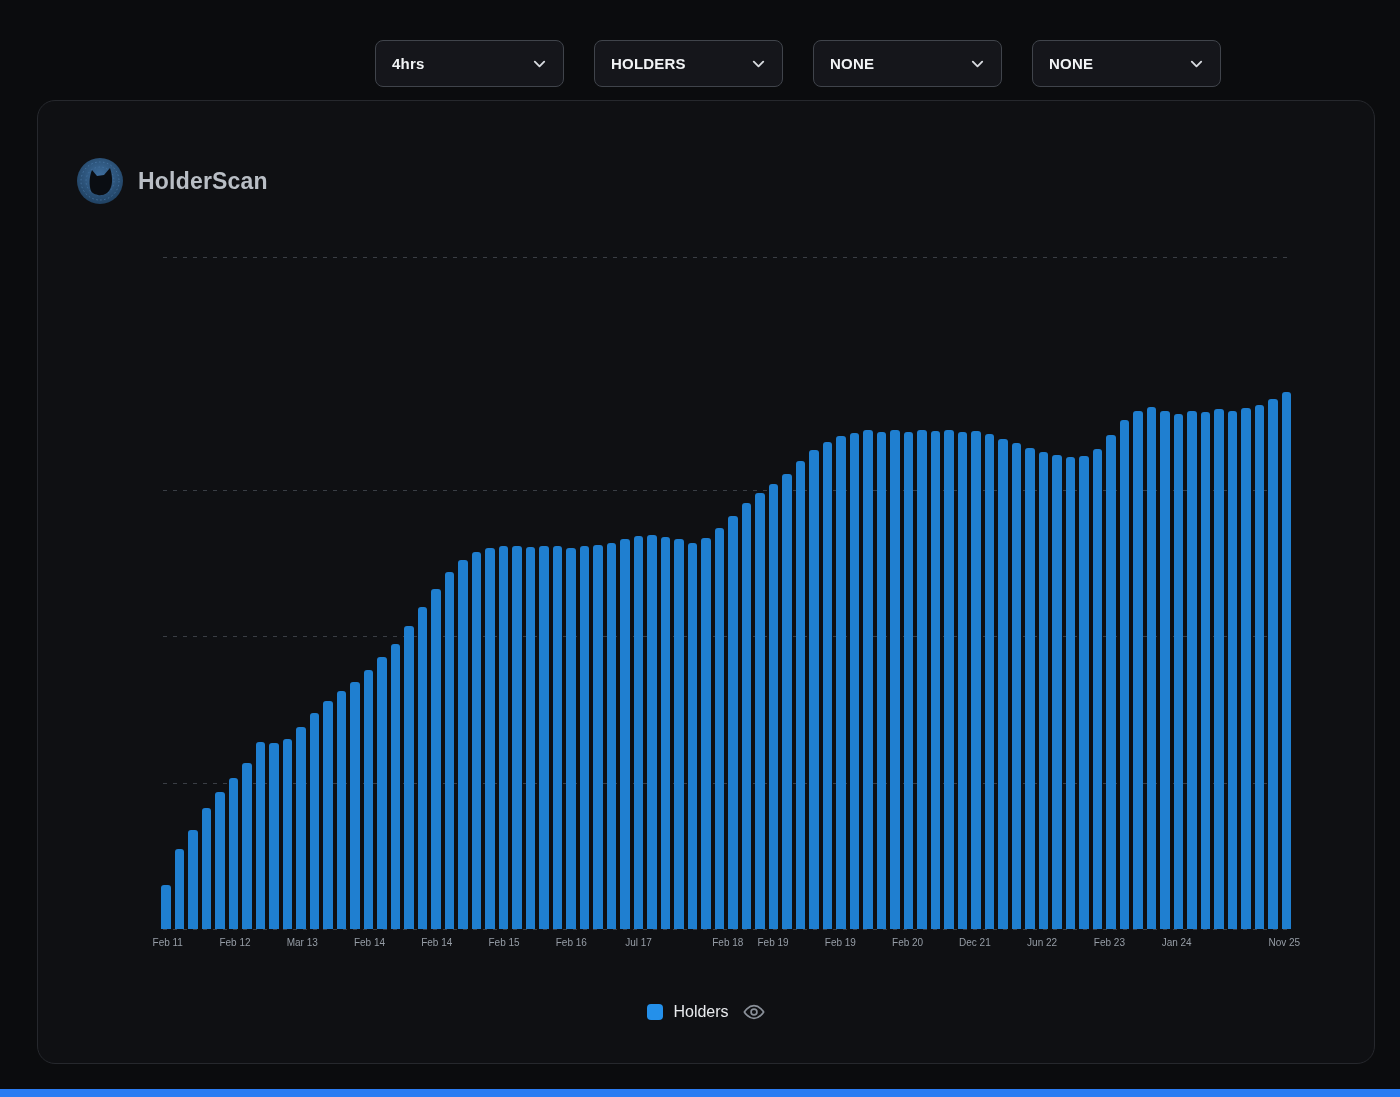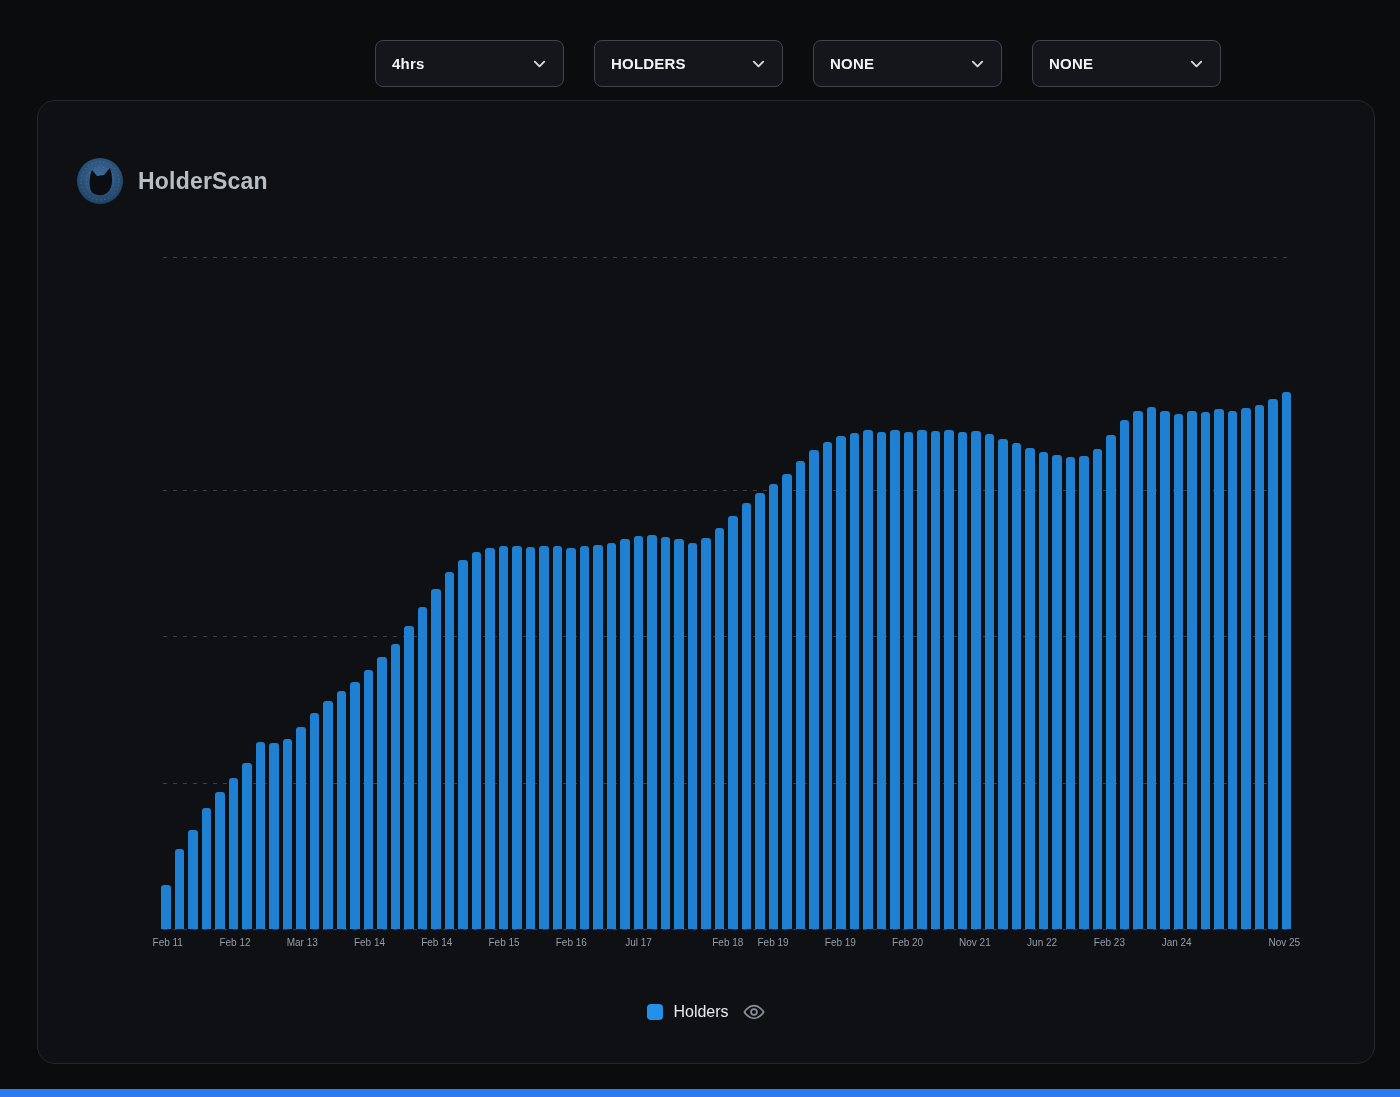--- a/index.html
+++ b/index.html
@@ -202,21 +202,21 @@
         <span class="x-label" style="left: 12.5%;">Mar 13</span>
         <span class="x-label" style="left: 18.4524%;">Feb 14</span>
         <span class="x-label" style="left: 24.4048%;">Feb 14</span>
         <span class="x-label" style="left: 30.3571%;">Feb 15</span>
         <span class="x-label" style="left: 36.3095%;">Feb 16</span>
         <span class="x-label" style="left: 42.2619%;">Jul 17</span>
         <span class="x-label" style="left: 48.2143%; padding-left: 44px;">Feb 18</span>
         <span class="x-label" style="left: 54.1667%;">Feb 19</span>
         <span class="x-label" style="left: 60.119%;">Feb 19</span>
         <span class="x-label" style="left: 66.0714%;">Feb 20</span>
-        <span class="x-label" style="left: 72.0238%;">Nov 21</span>
+        <span class="x-label" style="left: 72.0238%;">Dec 21</span>
         <span class="x-label" style="left: 77.9762%;">Jun 22</span>
         <span class="x-label" style="left: 83.9286%;">Feb 23</span>
         <span class="x-label" style="left: 89.881%;">Jan 24</span>
         <span class="x-label" style="left: 99.4048%;">Nov 25</span>
       </div>
 
     <div class="legend">
       <span class="swatch" style="background: rgb(36, 144, 234);"></span>
       <span class="legend-label">Holders</span>
       <span class="eye">

